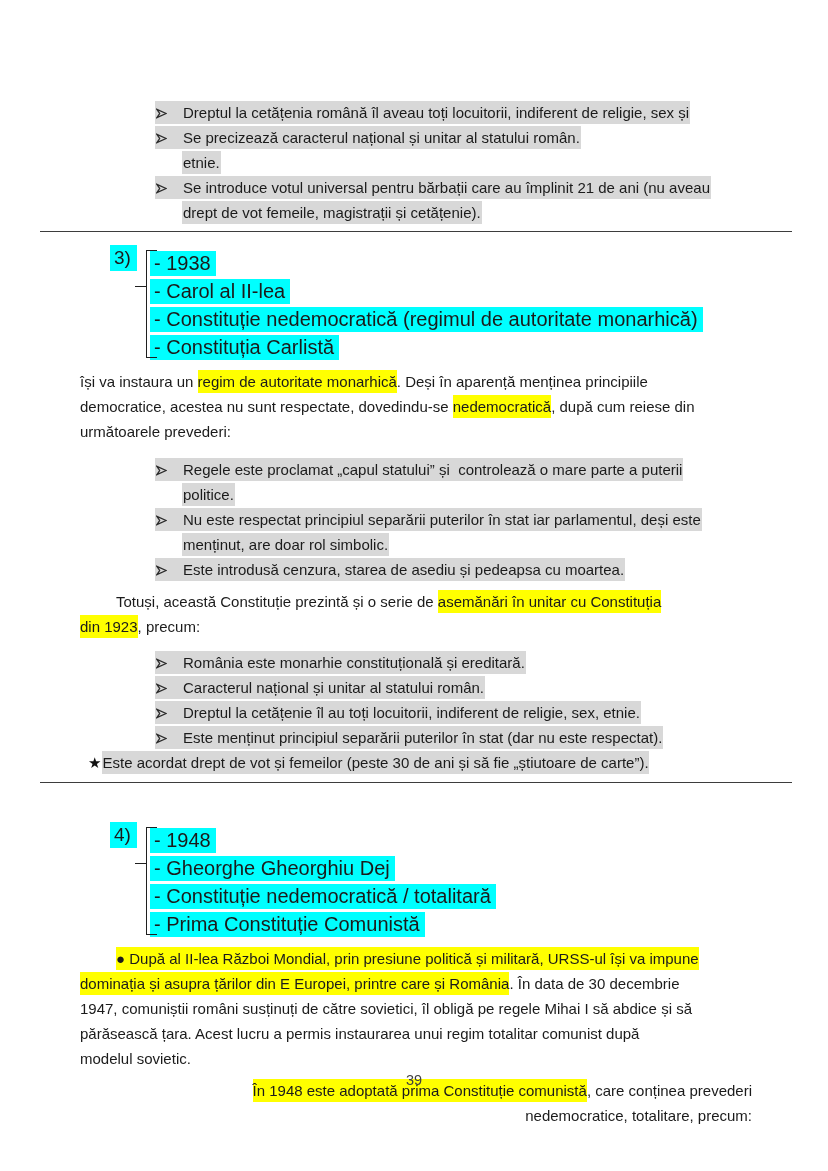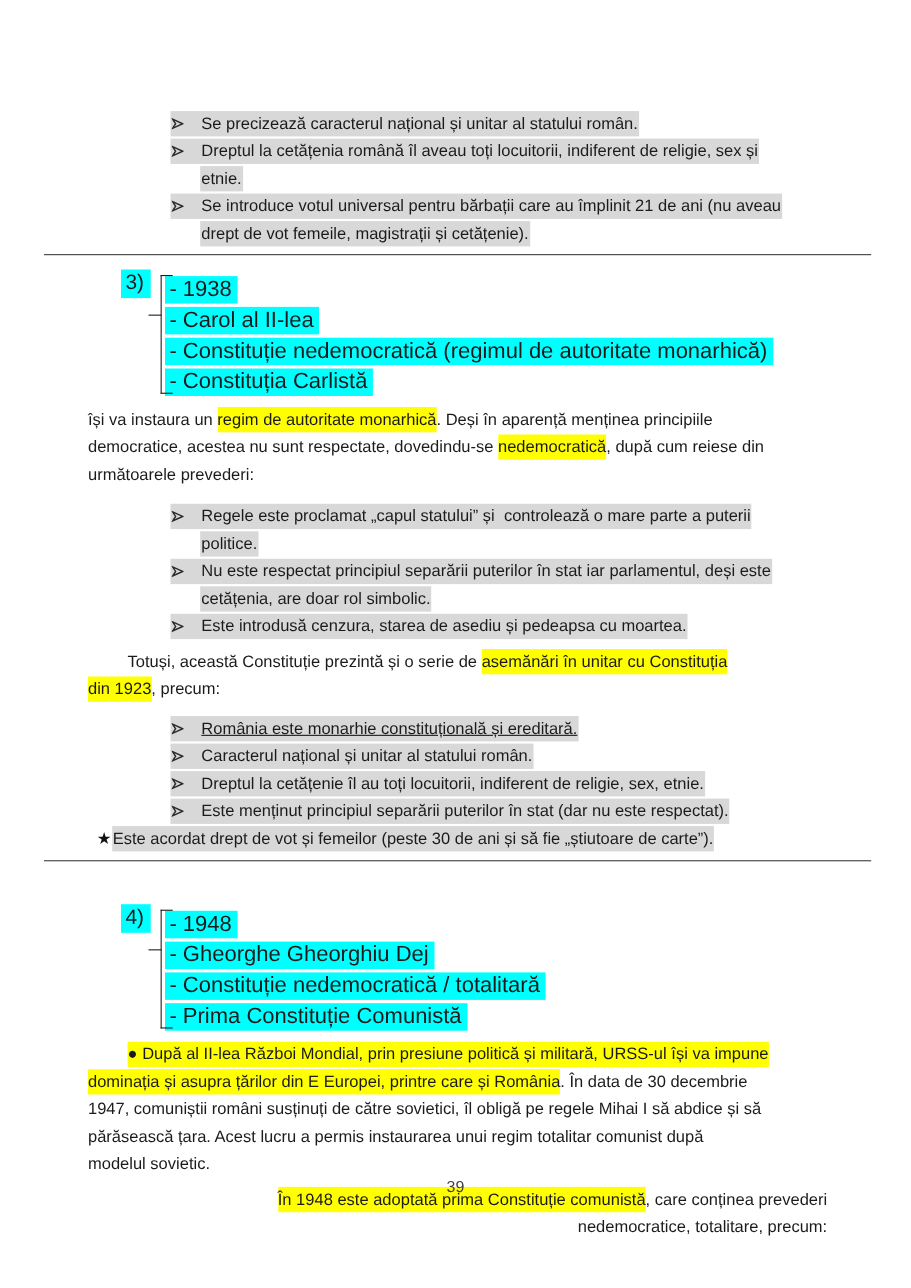--- a/index.html
+++ b/index.html
@@ -35,24 +35,24 @@
   .footer{position:absolute;left:0;right:0;top:1072px;text-align:center;font-size:14.5px;color:#404040;}
 </style>
 </head>
 <body>
 
 <div class="page">
   <main class="doc">
       <div class="list">
         <div class="line listline"><span class="hl-gray" style="margin-left: -27px;"><span class="bul"><svg width="11" height="11" viewBox="0 0 12 12" aria-hidden="true">
                 <path d="M1 1.5 L11 6 L1 10.5 L4 6 Z" fill="none" stroke="#2b2b2b" stroke-width="1.4"></path>
-              </svg></span>Se precizează caracterul național și unitar al statului român.</span></div>
+              </svg></span>Dreptul la cetățenia română îl aveau toți locuitorii, indiferent de religie, sex și</span></div>
         <div class="line listline"><span class="hl-gray" style="margin-left: -27px;"><span class="bul"><svg width="11" height="11" viewBox="0 0 12 12" aria-hidden="true">
                 <path d="M1 1.5 L11 6 L1 10.5 L4 6 Z" fill="none" stroke="#2b2b2b" stroke-width="1.4"></path>
-              </svg></span>Dreptul la cetățenia română îl aveau toți locuitorii, indiferent de religie, sex și</span></div>
+              </svg></span>Se precizează caracterul național și unitar al statului român.</span></div>
         <div class="line listline"><span class="hl-gray">etnie.</span></div>
         <div class="line listline"><span class="hl-gray" style="margin-left: -27px;"><span class="bul"><svg width="11" height="11" viewBox="0 0 12 12" aria-hidden="true">
                 <path d="M1 1.5 L11 6 L1 10.5 L4 6 Z" fill="none" stroke="#2b2b2b" stroke-width="1.4"></path>
               </svg></span>Se introduce votul universal pentru bărbații care au împlinit 21 de ani (nu aveau</span></div>
         <div class="line listline"><span class="hl-gray">drept de vot femeile, magistrații și cetățenie).</span></div>
       </div>
       <div class="rule" style="margin-top: 6px;"></div>
       <div class="group" style="margin-top: 16px;"><span class="gnum hl-cyan">3)</span><div class="gitems"><div class="bracket"></div><div class="gitem"><span class="hl-cyan">- 1938</span></div><div class="gitem"><span class="hl-cyan">- Carol al II-lea</span></div><div class="gitem"><span class="hl-cyan">- Constituție nedemocratică (regimul de autoritate monarhică)</span></div><div class="gitem"><span class="hl-cyan">- Constituția Carlistă</span></div></div></div>
       <div class="para" style="margin-top: 6px;">
         <div class="line"><span class="seg">își va instaura un </span><span class="seg hl-yellow">regim de autoritate monarhică</span><span class="seg">. Deși în aparență menținea principiile</span></div>
@@ -60,31 +60,31 @@
         <div class="line"><span class="seg">următoarele prevederi:</span></div>
       </div>
       <div class="list" style="margin-top: 13px;">
         <div class="line listline"><span class="hl-gray" style="margin-left: -27px;"><span class="bul"><svg width="11" height="11" viewBox="0 0 12 12" aria-hidden="true">
                 <path d="M1 1.5 L11 6 L1 10.5 L4 6 Z" fill="none" stroke="#2b2b2b" stroke-width="1.4"></path>
               </svg></span>Regele este proclamat „capul statului” și  controlează o mare parte a puterii</span></div>
         <div class="line listline"><span class="hl-gray">politice.</span></div>
         <div class="line listline"><span class="hl-gray" style="margin-left: -27px;"><span class="bul"><svg width="11" height="11" viewBox="0 0 12 12" aria-hidden="true">
                 <path d="M1 1.5 L11 6 L1 10.5 L4 6 Z" fill="none" stroke="#2b2b2b" stroke-width="1.4"></path>
               </svg></span>Nu este respectat principiul separării puterilor în stat iar parlamentul, deși este</span></div>
-        <div class="line listline"><span class="hl-gray">cetățenia, are doar rol simbolic.</span></div>
+        <div class="line listline"><span class="hl-gray">menținut, are doar rol simbolic.</span></div>
         <div class="line listline"><span class="hl-gray" style="margin-left: -27px;"><span class="bul"><svg width="11" height="11" viewBox="0 0 12 12" aria-hidden="true">
                 <path d="M1 1.5 L11 6 L1 10.5 L4 6 Z" fill="none" stroke="#2b2b2b" stroke-width="1.4"></path>
               </svg></span>Este introdusă cenzura, starea de asediu și pedeapsa cu moartea.</span></div>
       </div>
       <div class="para" style="margin-top: 7px;">
         <div class="line ind"><span class="seg">Totuși, această Constituție prezintă și o serie de </span><span class="seg hl-yellow">asemănări în unitar cu Constituția</span></div>
         <div class="line"><span class="seg hl-yellow">din 1923</span><span class="seg">, precum:</span></div>
       </div>
       <div class="list" style="margin-top: 11px;">
-        <div class="line listline"><span class="hl-gray" style="margin-left: -27px; text-decoration: underline;"><span class="bul"><svg width="11" height="11" viewBox="0 0 12 12" aria-hidden="true">
+        <div class="line listline"><span class="hl-gray" style="margin-left: -27px;"><span class="bul"><svg width="11" height="11" viewBox="0 0 12 12" aria-hidden="true">
                 <path d="M1 1.5 L11 6 L1 10.5 L4 6 Z" fill="none" stroke="#2b2b2b" stroke-width="1.4"></path>
               </svg></span>România este monarhie constituțională și ereditară.</span></div>
         <div class="line listline"><span class="hl-gray" style="margin-left: -27px;"><span class="bul"><svg width="11" height="11" viewBox="0 0 12 12" aria-hidden="true">
                 <path d="M1 1.5 L11 6 L1 10.5 L4 6 Z" fill="none" stroke="#2b2b2b" stroke-width="1.4"></path>
               </svg></span>Caracterul național și unitar al statului român.</span></div>
         <div class="line listline"><span class="hl-gray" style="margin-left: -27px;"><span class="bul"><svg width="11" height="11" viewBox="0 0 12 12" aria-hidden="true">
                 <path d="M1 1.5 L11 6 L1 10.5 L4 6 Z" fill="none" stroke="#2b2b2b" stroke-width="1.4"></path>
               </svg></span>Dreptul la cetățenie îl au toți locuitorii, indiferent de religie, sex, etnie.</span></div>
         <div class="line listline"><span class="hl-gray" style="margin-left: -27px;"><span class="bul"><svg width="11" height="11" viewBox="0 0 12 12" aria-hidden="true">
                 <path d="M1 1.5 L11 6 L1 10.5 L4 6 Z" fill="none" stroke="#2b2b2b" stroke-width="1.4"></path>

